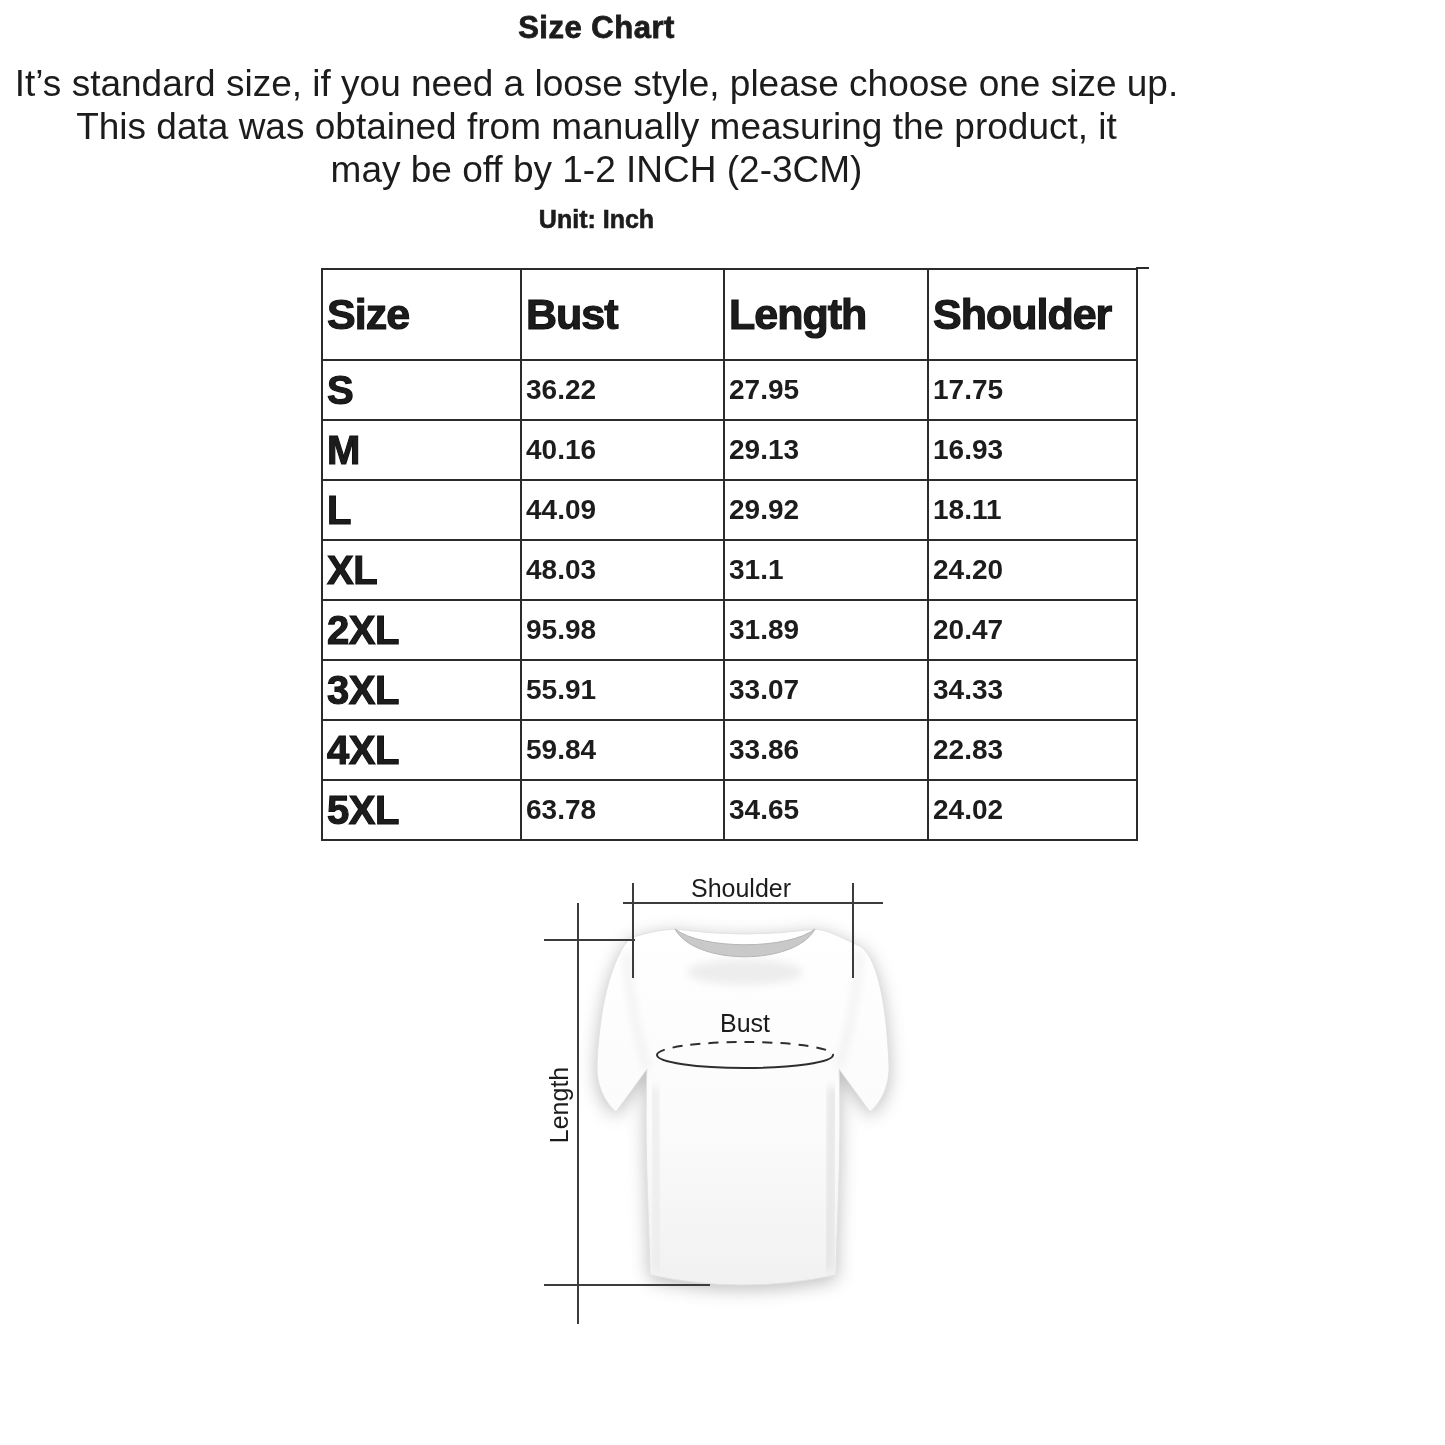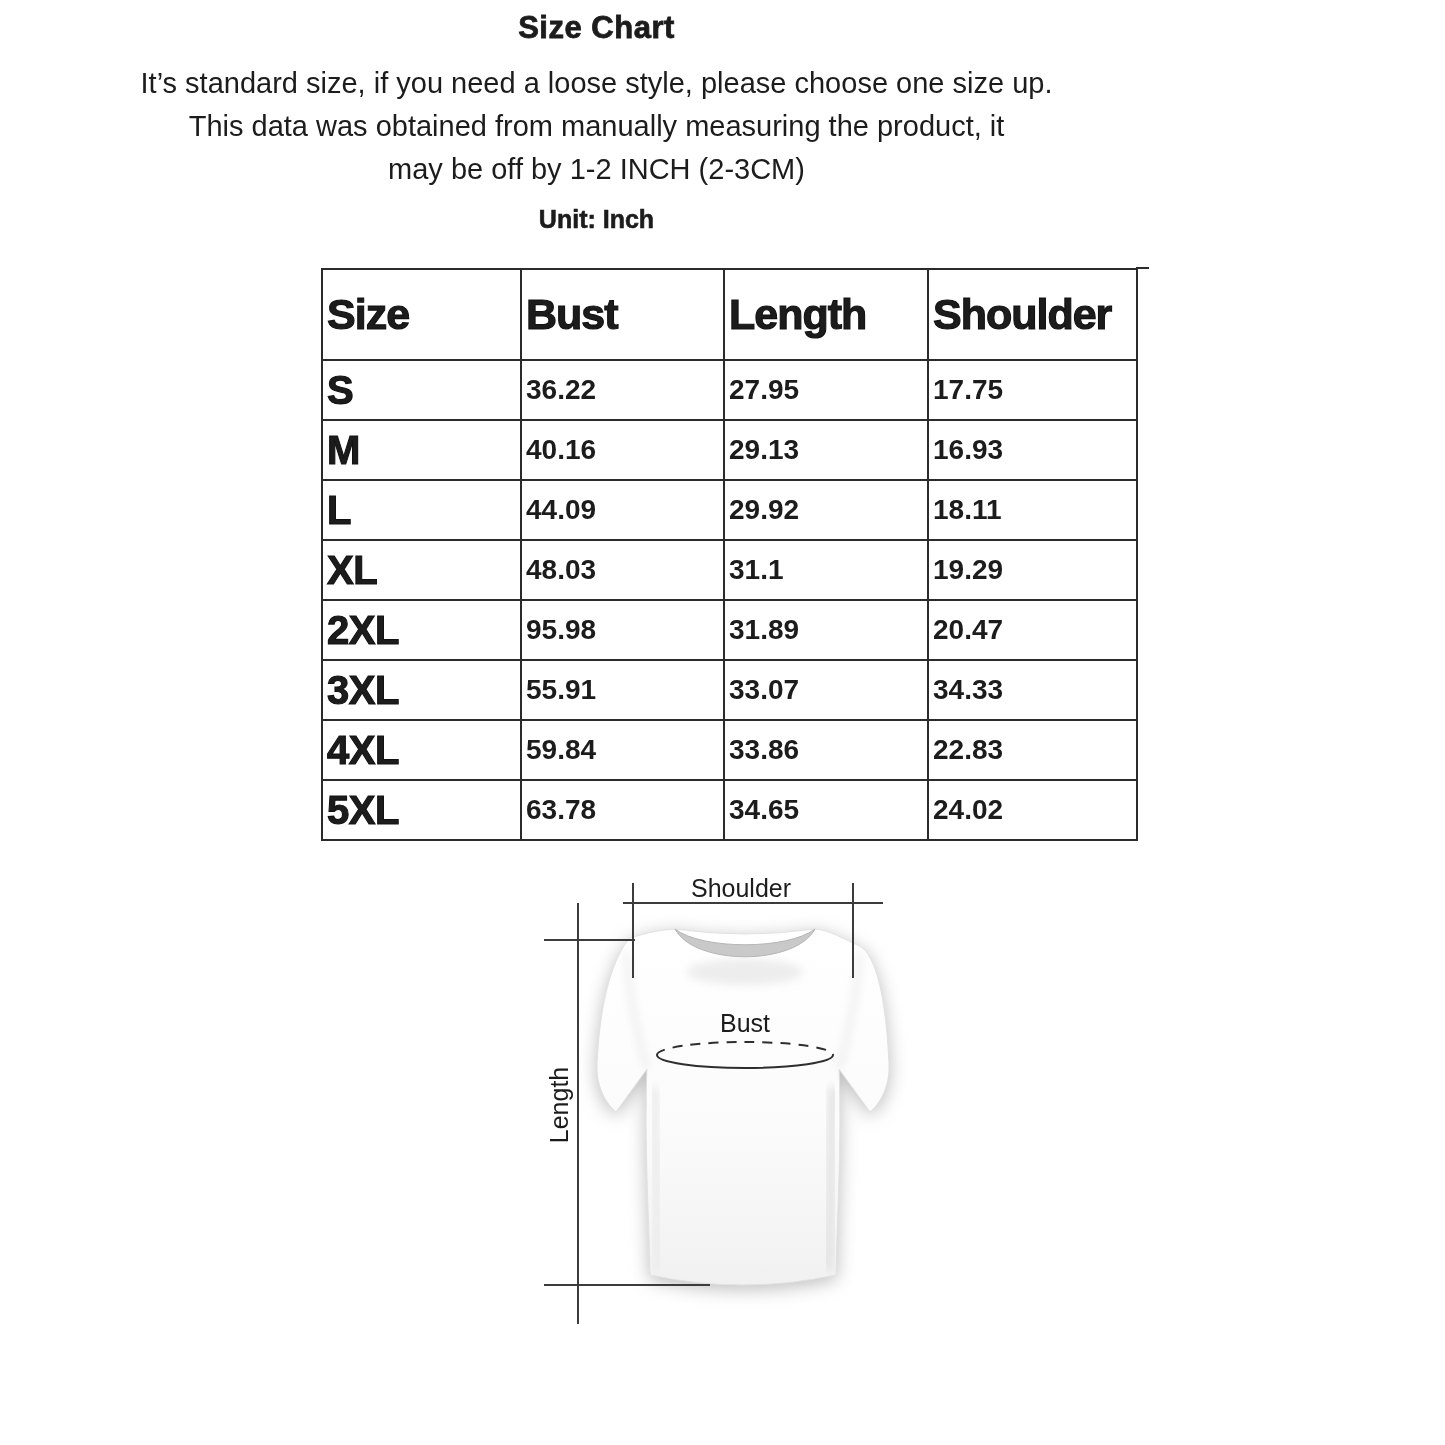--- a/index.html
+++ b/index.html
@@ -16,21 +16,21 @@
 
   .title {
     top:10px;
     font-size:31px;
     font-weight:bold;
     -webkit-text-stroke:0.8px #1c1c1c;
     letter-spacing:0.5px;
   }
   .desc {
     top:62px;
-    font-size:29px;
+    font-size:37px;
     line-height:43px;
   }
   .unit {
     top:205px;
     font-size:25px;
     font-weight:bold;
     -webkit-text-stroke:0.6px #1c1c1c;
   }
 
   table.size-table {
@@ -136,21 +136,21 @@
       <tr>
         <td class="size-cell">L</td>
         <td>44.09</td>
         <td>29.92</td>
         <td>18.11</td>
       </tr>
       <tr>
         <td class="size-cell">XL</td>
         <td>48.03</td>
         <td>31.1</td>
-        <td>19.29</td>
+        <td>24.20</td>
       </tr>
       <tr>
         <td class="size-cell">2XL</td>
         <td>95.98</td>
         <td>31.89</td>
         <td>20.47</td>
       </tr>
       <tr>
         <td class="size-cell">3XL</td>
         <td>55.91</td>

